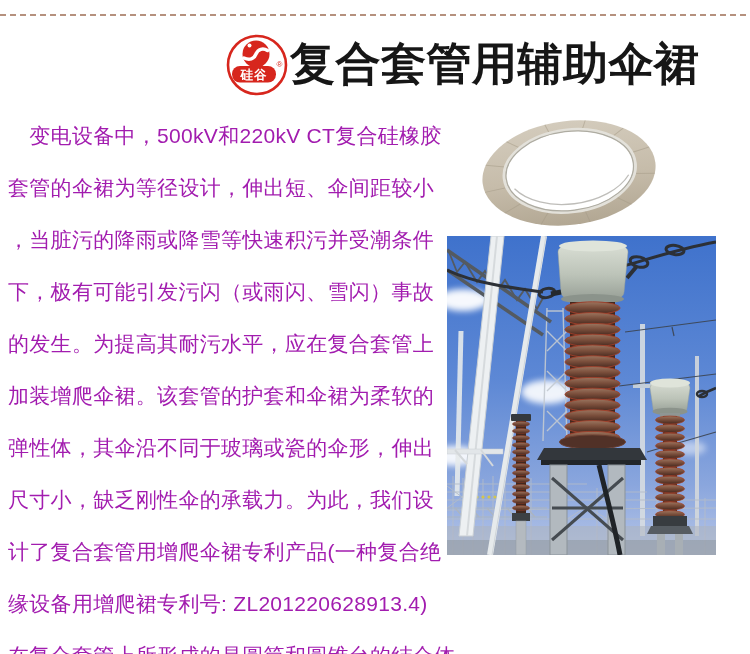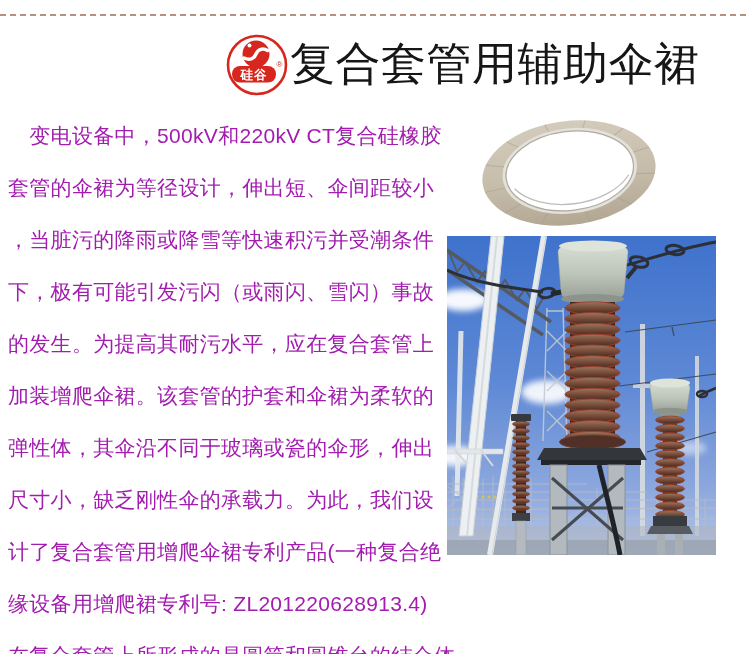--- a/index.html
+++ b/index.html
@@ -2,21 +2,21 @@
 <html><head>
 <meta charset="utf-8">
 <style>
   html,body{margin:0;padding:0;background:#ffffff;}
   .page{position:relative;width:750px;height:654px;background:#fff;overflow:hidden;
         font-family:"Liberation Sans",sans-serif;}
   .top-divider{position:absolute;left:0;top:14px;width:750px;height:2px;
         background:repeating-linear-gradient(90deg,#b5917e 0 6px,transparent 6px 10px);}
   .logo{position:absolute;left:223px;top:29px;width:72px;height:72px;}
   .title{position:absolute;left:290px;top:36px;margin:0;font-size:45px;line-height:56px;
-        font-weight:400;color:#161616;letter-spacing:0.5px;white-space:nowrap;}
+        font-weight:700;color:#161616;letter-spacing:0.5px;white-space:nowrap;}
   .article{position:absolute;left:8px;top:110px;width:478px;margin:0;
         font-size:21px;line-height:52px;color:#a21caf;letter-spacing:0.3px;
         white-space:pre-line;}
   figure{margin:0;padding:0;}
   .fig-ring{position:absolute;left:478px;top:112px;width:182px;height:122px;}
   .fig-photo{position:absolute;left:447px;top:236px;width:269px;height:319px;}
   svg{display:block;}
 </style>
 </head>
 <body>

